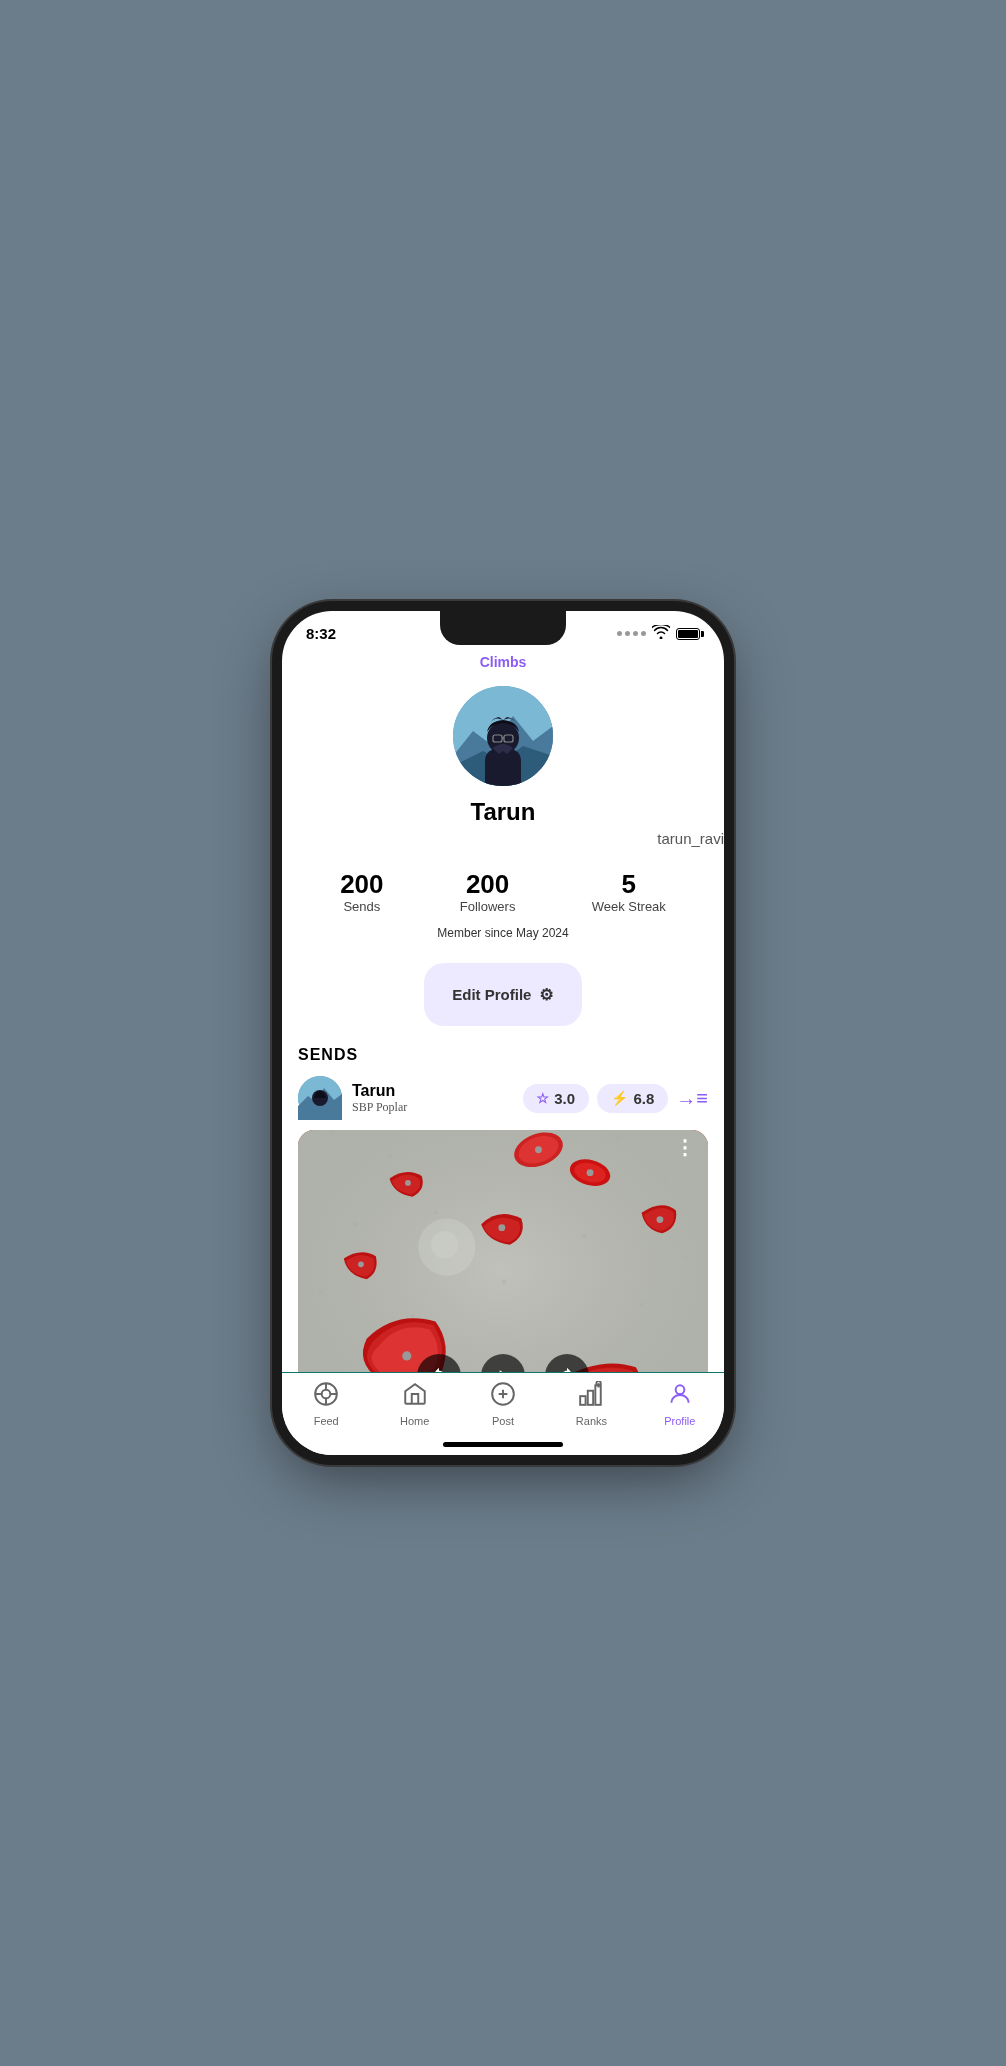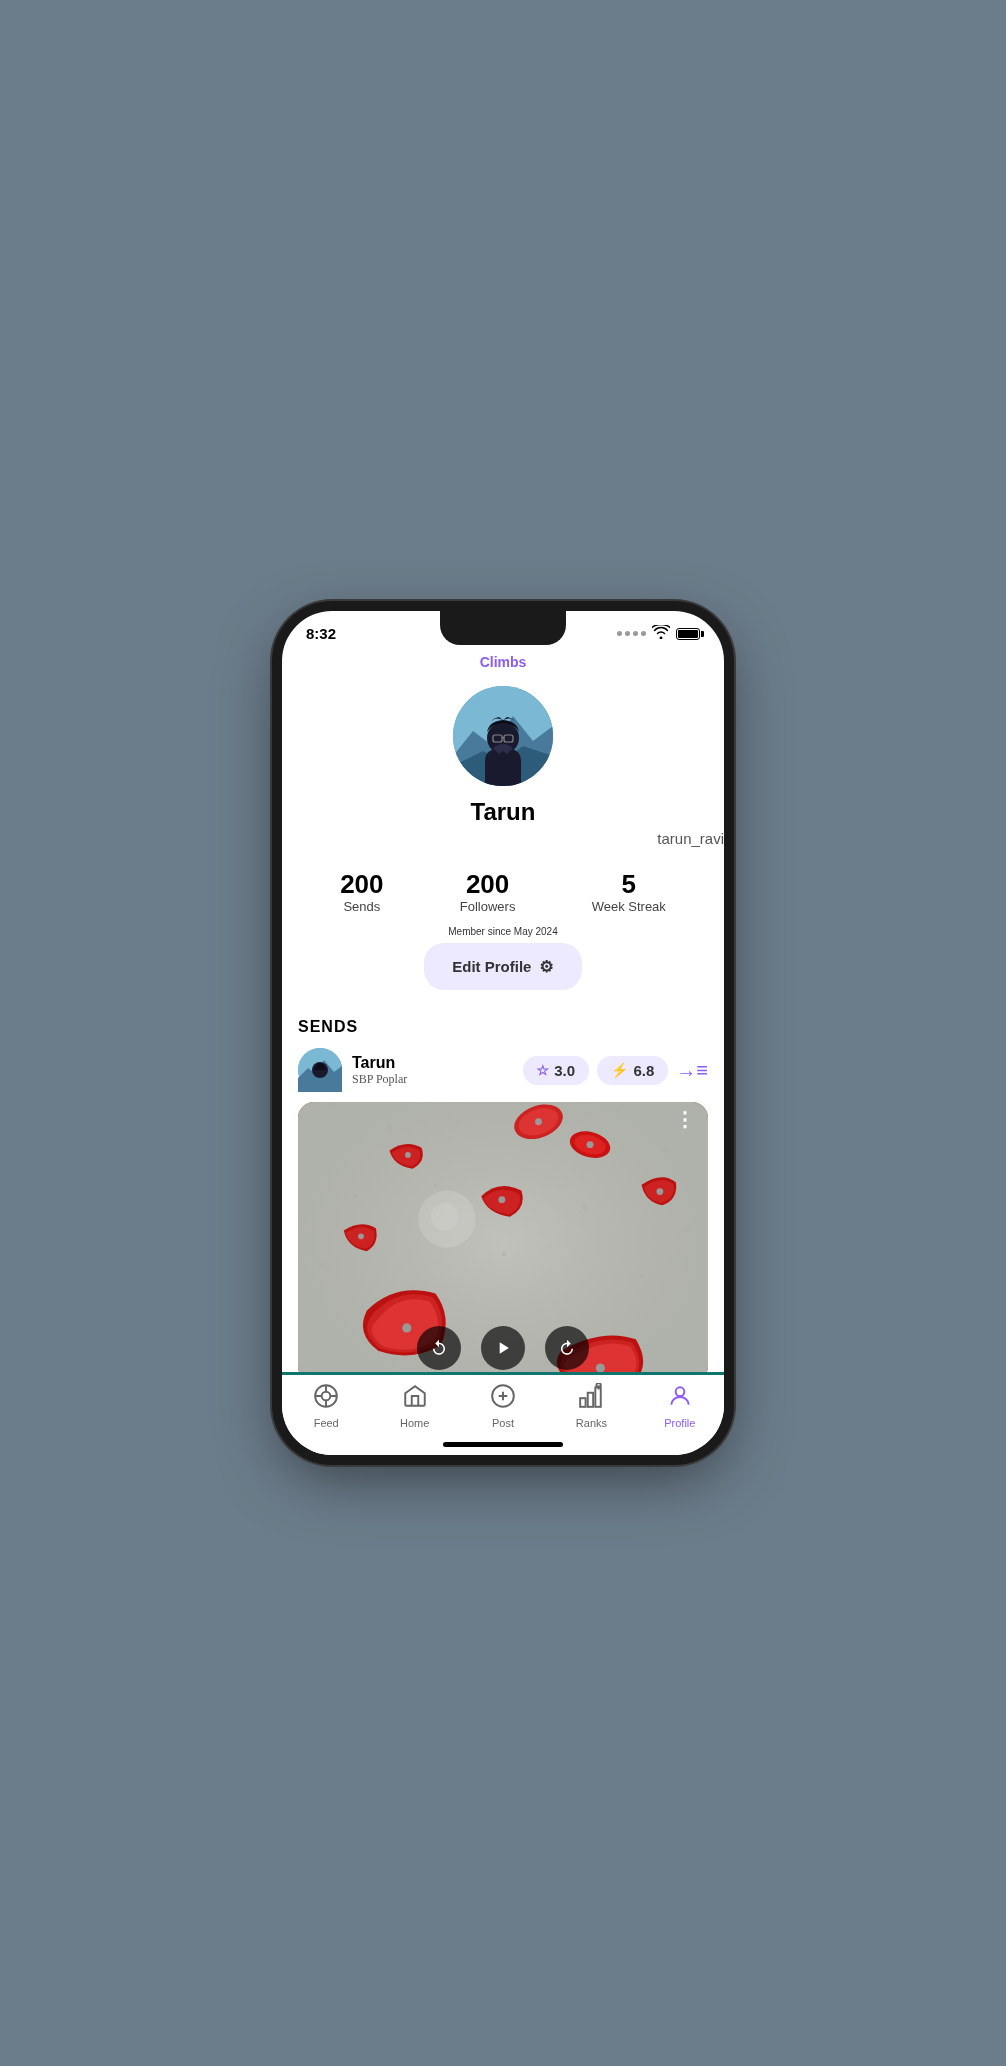--- a/index.html
+++ b/index.html
@@ -157,35 +157,35 @@
       line-height: 1;
     }
     .stat-label {
       font-size: 13px;
       color: #444;
       margin-top: 2px;
     }
     
     .member-since {
       text-align: center;
-      font-size: 10px;
+      font-size: 12px;
       color: #333;
-      margin-bottom: 6px;
+      margin-bottom: 23px;
     }
     
     .edit-profile-btn {
       display: flex;
       align-items: center;
       justify-content: center;
       gap: 8px;
       background: #EDE9FE;
       border: none;
       border-radius: 20px;
-      padding: 14px 28px;
-      margin: 0 auto 28px;
+      padding: 22px 28px;
+      margin: 0 auto 20px;
       font-size: 15px;
       font-weight: 600;
       color: #333;
       cursor: pointer;
     }
     .gear-icon {
       font-size: 16px;
     }
     
     .sends-section {
@@ -304,21 +304,21 @@
       font-size: 16px;
     }
     
     .bottom-nav {
       position: absolute;
       bottom: 0;
       left: 0;
       right: 0;
       height: 83px;
       background: #fff;
-      border-top: 3px solid #0f766e;
+      border-top: 1px solid #0f766e;
       display: flex;
       align-items: flex-start;
       padding-top: 8px;
     }
     .nav-item {
       flex: 1;
       display: flex;
       flex-direction: column;
       align-items: center;
       gap: 4px;

